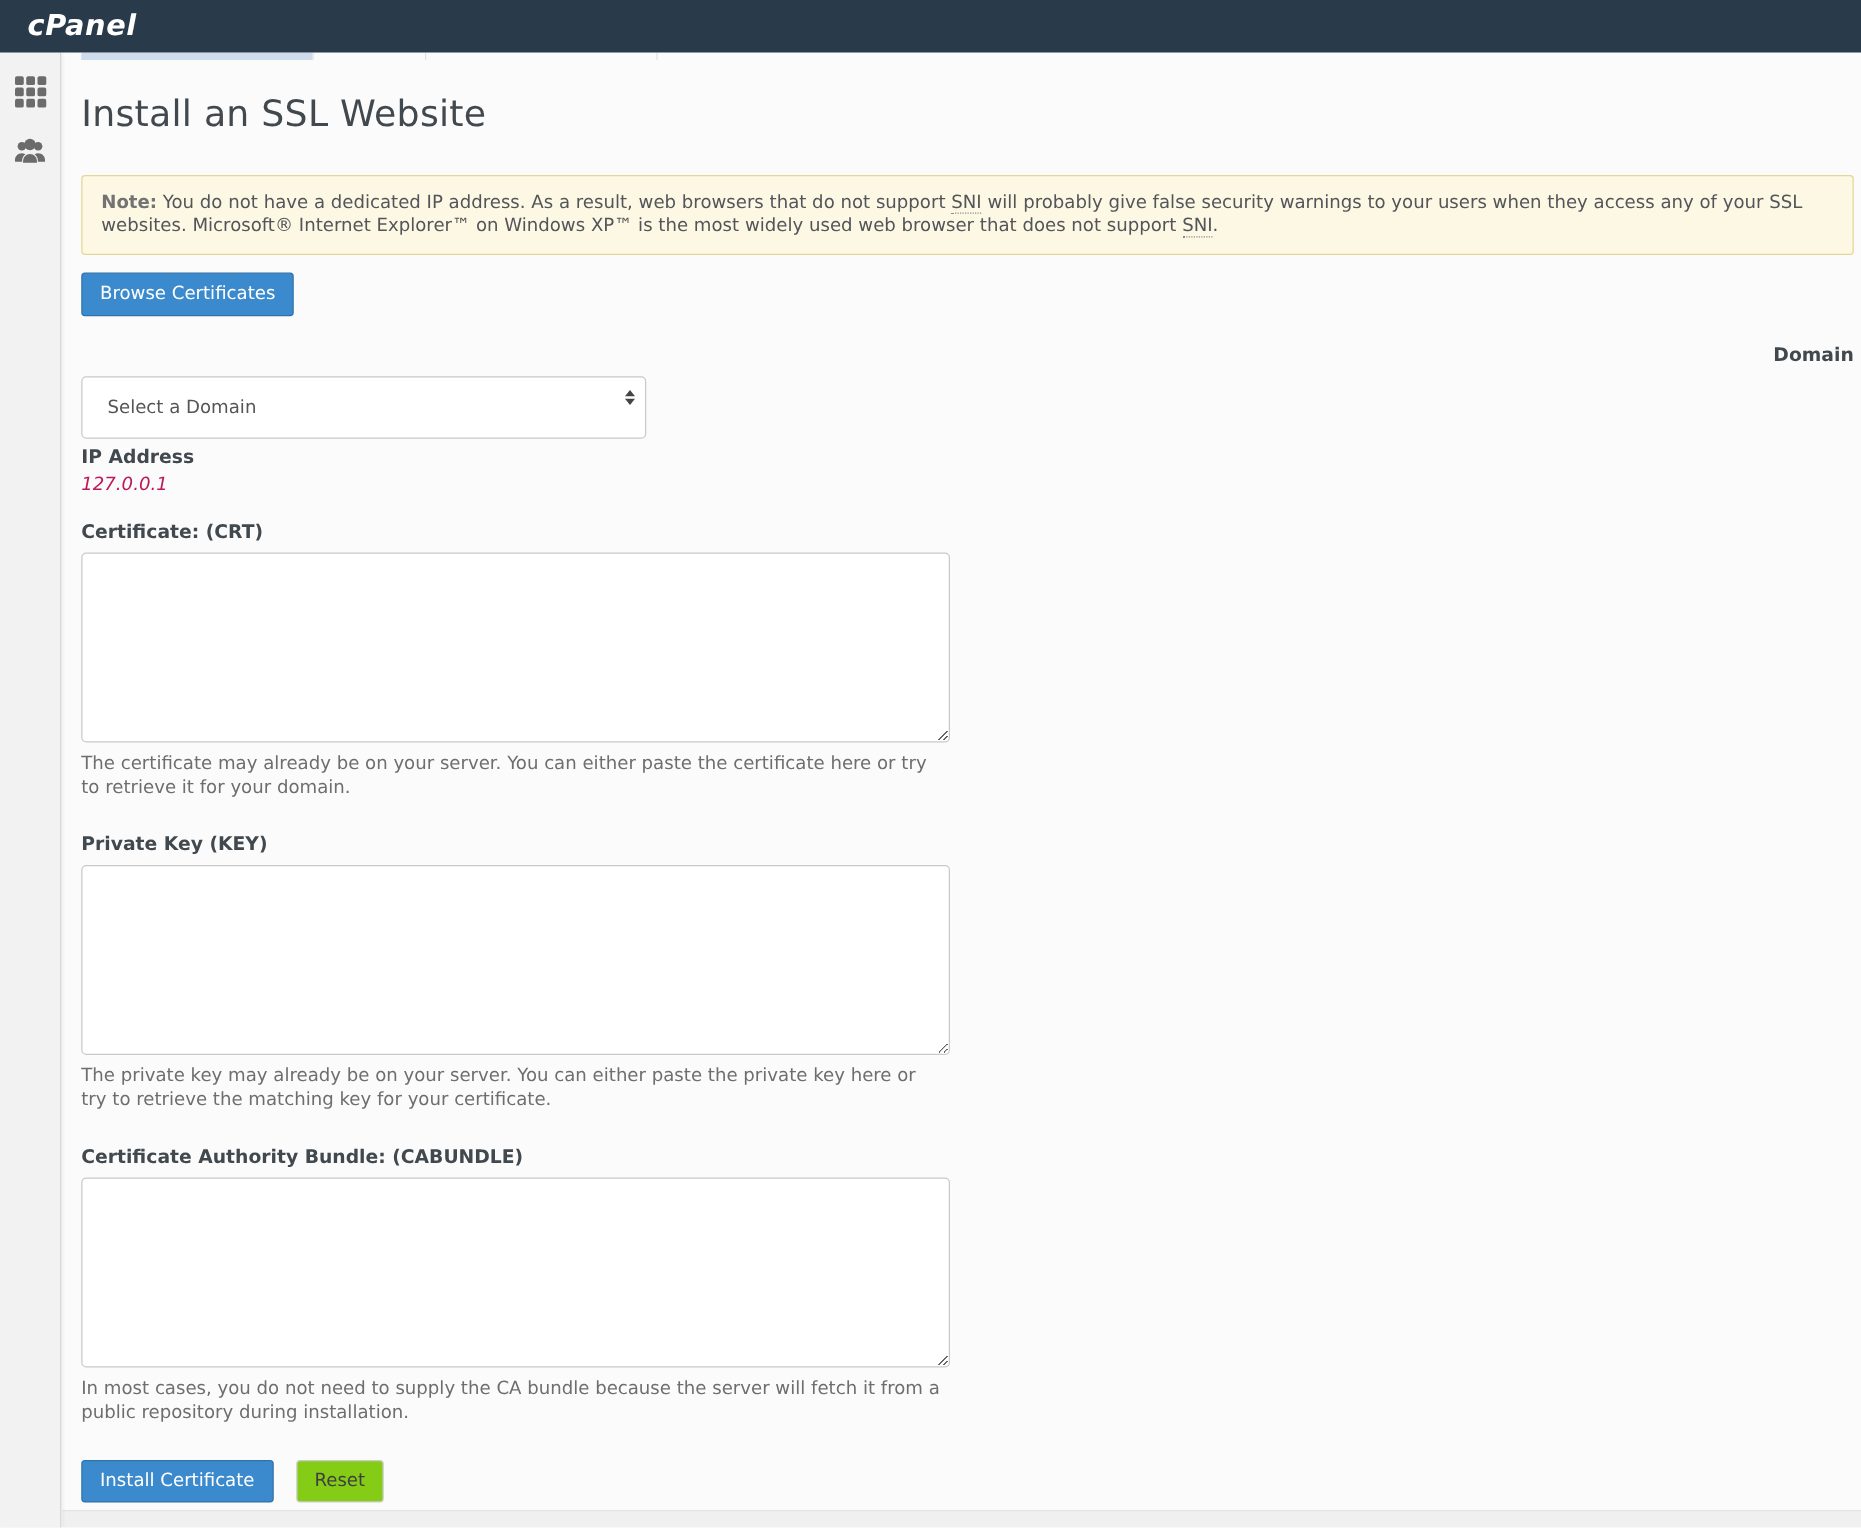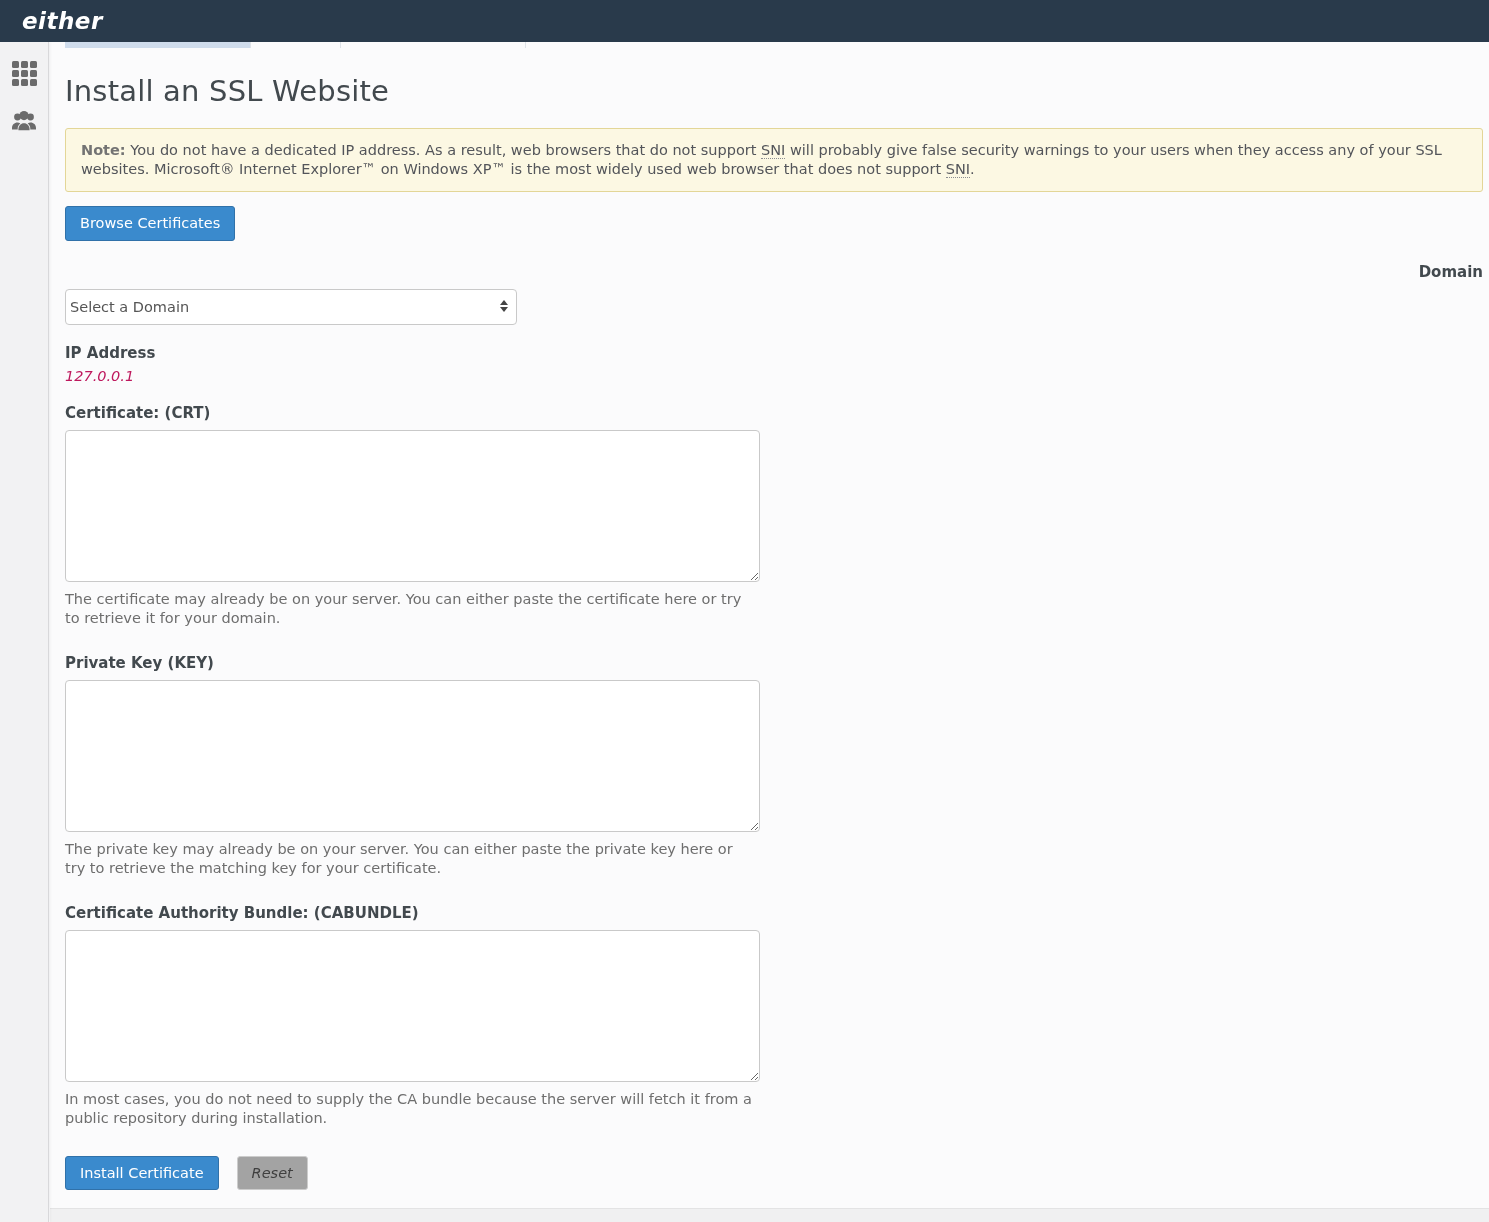--- a/index.html
+++ b/index.html
@@ -48,56 +48,56 @@
   .grid-icon { display:grid; grid-template-columns:repeat(3,7px); grid-template-rows:repeat(3,7px); gap:2px; }
   .grid-icon span { background:#6b6b6b; border-radius:1.5px; }
 
   
   .main {
     position:absolute; top:48px; left:50px; right:0; bottom:14px;
     padding:0 6px 0 15px;
   }
   h1.page-title {
     font-weight:400; font-size:29px; color:#42494e;
-    margin:26px 0 20px 0; letter-spacing:0.2px;
+    margin:26px 0 32px 0; letter-spacing:0.2px;
   }
 
   .note-box {
     background:#fcf8e3; border:1px solid #e3d697; border-radius:3px;
     padding:12px 15px; font-size:14.5px; line-height:1.32; color:#53555a;
     margin-bottom:14px;
   }
   .note-box b { color:#737373; }
   .abbr-sni { border-bottom:1px dotted #8a8c90; cursor:help; }
 
   .btn {
     display:inline-block; font-size:14.5px; line-height:1;
     padding:9px 14px; border-radius:3px; cursor:pointer;
     font-family:inherit;
   }
   .btn-primary {
     background:#3a8acd; border:1px solid #3071a9; color:#ffffff;
   }
   .btn-default {
-    background:#a3a3a3; border:1px solid #cccccc; color:#3f3f3f;font-style:italic;
+    background:#84cc16; border:1px solid #cccccc; color:#3f3f3f;
   }
 
   .field-label {
     font-size:15px; font-weight:bold; color:#42494e;
     margin:20px 0 8px 0;
   }
   .first-label { margin-top:22px;text-align:right; }
 
   .select-wrap { position:relative; width:452px; height:35px; }
   select.domain-select {
     -webkit-appearance:none; appearance:none;
-    width:100%; height:36px;
+    width:100%; height:50px;
     border:1px solid #c9c9c9; border-radius:4px; background:#ffffff;
     font-family:inherit; font-size:14.5px; color:#555;
-    padding:0 28px 0 4px; cursor:pointer;
+    padding:0 28px 0 20px; cursor:pointer;
   }
   .select-arrows {
     position:absolute; right:9px; top:50%; transform:translateY(-50%);
     display:flex; flex-direction:column; gap:2px; pointer-events:none;
   }
   .select-arrows i { display:block; width:0; height:0; border-left:4px solid transparent; border-right:4px solid transparent; }
   .select-arrows .up { border-bottom:5px solid #444; }
   .select-arrows .down { border-top:5px solid #444; }
 
   .static-value { font-size:14.5px; color:#be185d; margin:0 0 4px 0;font-style:italic; }
@@ -118,21 +118,21 @@
 
   .footer-strip {
     position:absolute; left:50px; right:0; bottom:0; height:14px;
     background:#f0f0f1; border-top:1px solid #e3e3e4;
   }
 </style>
 </head>
 <body>
 
 <header class="navbar">
-  <span class="logo">either</span>
+  <span class="logo">cPanel</span>
 </header>
 
 <div class="tabstrip">
   <div class="active-seg"></div>
   <div class="sep sep1"></div>
   <div class="sep sep2"></div>
   <div class="sep sep3"></div>
 </div>
 
 <nav class="sidebar">

